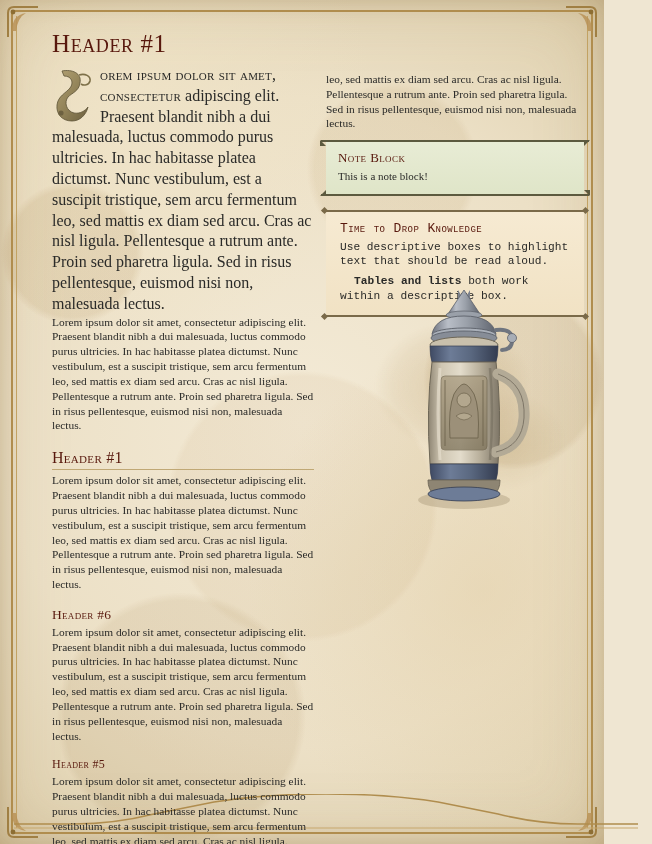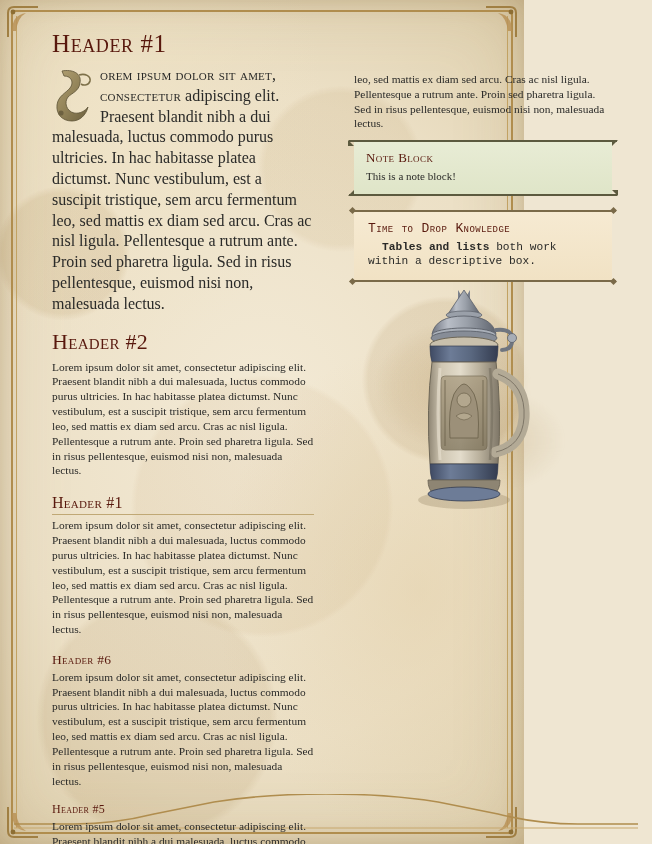--- a/index.html
+++ b/index.html
@@ -10,21 +10,21 @@
     width: 652px;
     height: 844px;
     overflow: hidden;
     font-family: "Liberation Serif", serif;
     background: #efe6d2;
   }
 
   
   .page {
     position: relative;
-    width: 524px;
+    width: 604px;
     height: 844px;
     background:
       radial-gradient(ellipse 70% 50% at 20% 12%, rgba(240,228,200,0.85) 0%, rgba(240,228,200,0) 60%),
       radial-gradient(ellipse 60% 45% at 80% 70%, rgba(226,206,166,0.5) 0%, rgba(226,206,166,0) 65%),
       radial-gradient(ellipse 90% 70% at 50% 50%, #f3ead6 0%, #ece0c6 55%, #e2d4b4 80%, #d8c7a2 100%);
     box-sizing: border-box;
   }
   
   .page::before {
     content: "";
@@ -94,21 +94,21 @@
   }
 
   .col-left {
     position: absolute;
     left: 0;
     top: 0;
     width: 262px;
   }
   .col-right {
     position: absolute;
-    left: 302px;
+    left: 274px;
     top: 42px;
     width: 258px;
   }
 
   
   h1.h1, h2.h2, h3.h3, h4.h4, h5.h5, h6.h6 {
     margin: 0;
     color: #58180d;
     font-weight: normal;
     font-family: "Liberation Serif", serif;
@@ -377,21 +377,20 @@
             </defs>
             <path d="M10,4 C20,2 30,6 28,16 C27,24 20,26 16,30 C12,35 14,44 22,46 C28,47 33,44 36,40
                      C34,48 28,54 20,54 C10,54 4,47 5,38 C6,29 14,26 18,21 C22,16 20,9 12,9 Z" fill="url(#dcg)" stroke="#5d5337" stroke-width="0.8"></path>
             <path d="M27,8 C33,6 39,9 38,14 C37,18 32,19 29,17" fill="none" stroke="#7d7049" stroke-width="1.6"></path>
             <circle cx="9" cy="46" r="2.6" fill="#6d6140"></circle>
           </svg>
         </span>
         <p class="firstpara"><span class="smallcaps-lead">orem ipsum dolor sit amet, consectetur</span> <span>adipiscing elit. Praesent blandit nibh a dui malesuada, luctus commodo purus ultricies. In hac habitasse platea dictumst. Nunc vestibulum, est a suscipit tristique, sem arcu fermentum leo, sed mattis ex diam sed arcu. Cras ac nisl ligula. Pellentesque a rutrum ante. Proin sed pharetra ligula. Sed in risus pellentesque, euismod nisi non, malesuada lectus.</span></p>
       </div>
 
-      <h2 class="h2">Header #2</h2>
       <p class="body">Lorem ipsum dolor sit amet, consectetur adipiscing elit. Praesent blandit nibh a dui malesuada, luctus commodo purus ultricies. In hac habitasse platea dictumst. Nunc vestibulum, est a suscipit tristique, sem arcu fermentum leo, sed mattis ex diam sed arcu. Cras ac nisl ligula. Pellentesque a rutrum ante. Proin sed pharetra ligula. Sed in risus pellentesque, euismod nisi non, malesuada lectus.</p>
 
       <h3 class="h3">Header #1</h3>
       <p class="body">Lorem ipsum dolor sit amet, consectetur adipiscing elit. Praesent blandit nibh a dui malesuada, luctus commodo purus ultricies. In hac habitasse platea dictumst. Nunc vestibulum, est a suscipit tristique, sem arcu fermentum leo, sed mattis ex diam sed arcu. Cras ac nisl ligula. Pellentesque a rutrum ante. Proin sed pharetra ligula. Sed in risus pellentesque, euismod nisi non, malesuada lectus.</p>
 
       <h4 class="h4">Header #6</h4>
       <p class="body">Lorem ipsum dolor sit amet, consectetur adipiscing elit. Praesent blandit nibh a dui malesuada, luctus commodo purus ultricies. In hac habitasse platea dictumst. Nunc vestibulum, est a suscipit tristique, sem arcu fermentum leo, sed mattis ex diam sed arcu. Cras ac nisl ligula. Pellentesque a rutrum ante. Proin sed pharetra ligula. Sed in risus pellentesque, euismod nisi non, malesuada lectus.</p>
 
       <h5 class="h5">Header #5</h5>
       <p class="body">Lorem ipsum dolor sit amet, consectetur adipiscing elit. Praesent blandit nibh a dui malesuada, luctus commodo purus ultricies. In hac habitasse platea dictumst. Nunc vestibulum, est a suscipit tristique, sem arcu fermentum leo, sed mattis ex diam sed arcu. Cras ac nisl ligula. Pellentesque a rutrum ante. Proin sed pharetra ligula. Sed in risus pellentesque, euismod nisi non, malesuada lectus.</p>
@@ -412,20 +411,21 @@
         <h4 class="note-title">Note Block</h4>
         <p class="note-text">This is a note block!</p>
       </div>
 
       <div class="descbox">
         <span class="db-dot db-tl"></span>
         <span class="db-dot db-tr"></span>
         <span class="db-dot db-bl"></span>
         <span class="db-dot db-br"></span>
         <h4 class="descbox-title">Time to Drop Knowledge</h4>
+        <p class="descbox-text">Use descriptive boxes to highlight text that should be read aloud.</p>
         <p class="descbox-text indent"><span class="bold">Tables and lists</span><span> both work within a descriptive box.</span></p>
       </div>
     </div>
 
     <div class="stein-wrap">
       <div class="stein-stain"></div>
       <svg width="150" height="230" viewBox="0 0 150 230">
         <defs>
           <linearGradient id="body-g" x1="0" y1="0" x2="1" y2="0">
             <stop offset="0%" stop-color="#8e8573"></stop>

